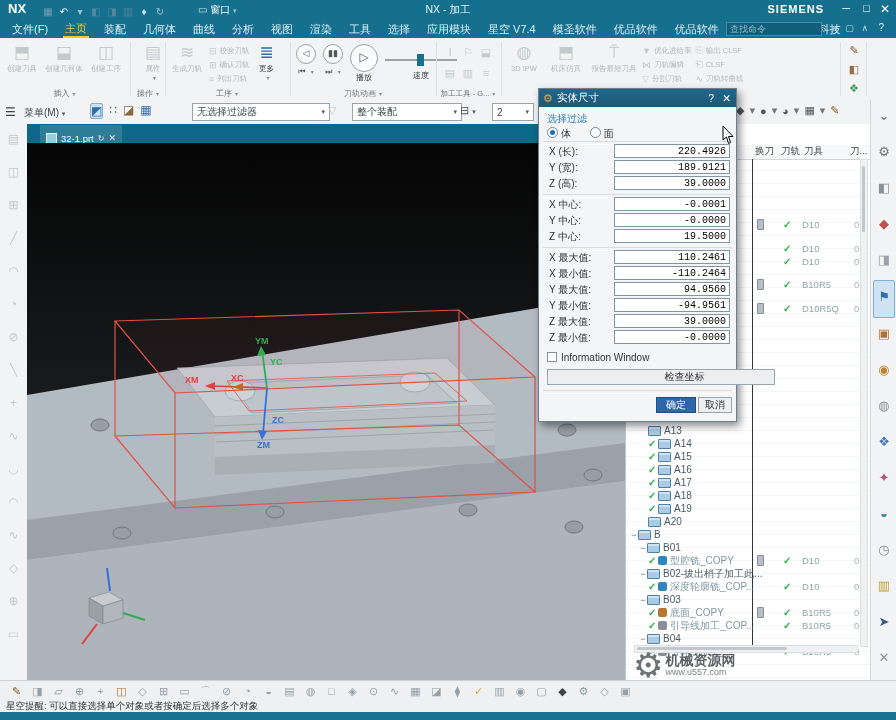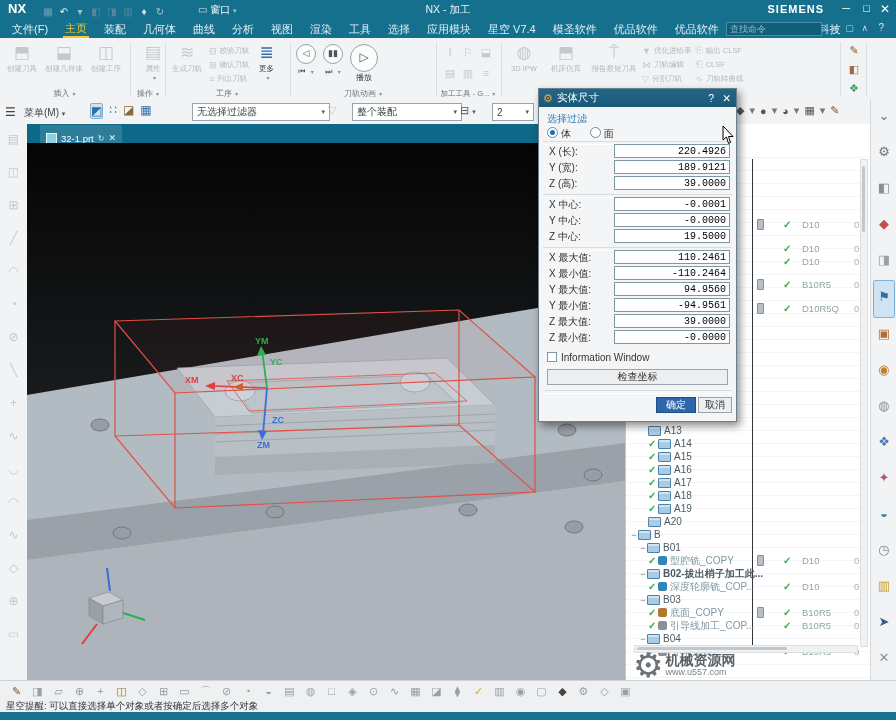--- a/index.html
+++ b/index.html
@@ -201,20 +201,27 @@
         <div style="font-size:8px;color:#4c565c;cursor:pointer;">⏮ <span class="car">▾</span></div>
       </div>
       <div style="display:flex;flex-direction:column;gap:3px;align-items:center;">
         <div class="cirbtn">▮▮</div>
         <div style="font-size:8px;color:#4c565c;cursor:pointer;">⏭ <span class="car">▾</span></div>
       </div>
       <div style="display:flex;flex-direction:column;align-items:center;">
         <div class="cirbtn" style="width:26px;height:26px;line-height:25px;font-size:12px;">▷</div>
         <span style="font-size:8px;color:#3c4449;">播放</span>
       </div>
+      <div style="display:flex;flex-direction:column;align-items:center;padding-top:10px;">
+        <div style="position:relative;width:72px;height:12px;">
+          <div style="position:absolute;left:0;top:5px;width:72px;height:2px;background:#9aa2a8;"></div>
+          <div style="position:absolute;left:32px;top:0;width:7px;height:12px;background:#1a6f8f;"></div>
+        </div>
+        <span style="font-size:8px;color:#3c4449;margin-top:4px;">速度</span>
+      </div>
     </div>
     <div class="grplbl" style="left:292px;width:142px;"><span>刀轨动画</span><span class="car">▾</span></div>
     <div class="vsep" style="left:436px;"></div>
 
     <div class="a" style="left:441px;top:8px;width:56px;display:grid;grid-template-columns:repeat(3,18px);grid-row-gap:8px;color:#c3c9cd;font-size:11px;text-align:center;">
       <span>Ⅰ</span>
         <span>⚐</span>
         <span>⬓</span>
       <span>▤</span>
         <span>▥</span>
@@ -406,20 +413,26 @@
         <polygon points="76,463 96,457 96,475 76,481" fill="#b0b6bb" stroke="#7d848b" stroke-width="0.6"></polygon>
         <line x1="83" y1="448" x2="80" y2="425" stroke="#3a6fd8" stroke-width="2"></line>
         <line x1="96" y1="470" x2="118" y2="477" stroke="#2eae4e" stroke-width="2"></line>
         <line x1="70" y1="481" x2="55" y2="501" stroke="#e04040" stroke-width="2"></line>
       </g>
     </svg>
   </div>
 
   <div class="a" id="navpanel">
     <div id="navbody">
+      <div style="position:absolute;left:0;top:0;width:245px;height:14px;background:#f7f8f9;border-bottom:1px solid #d0d4d8;">
+        <span class="navhdr" style="left:129px;">换刀</span>
+        <span class="navhdr" style="left:155px;">刀轨</span>
+        <span class="navhdr" style="left:178px;">刀具</span>
+        <span class="navhdr" style="left:224px;">刀...</span>
+      </div>
       <div style="position:absolute;left:126px;top:14px;width:1px;height:488px;background:#30363b;"></div>
       <div id="nav-toolrows">
           <div class="nrow" style="top: 73px;">
             <span class="swapic"></span>
             <span class="tchk">✓</span>
             <span class="tname">D10</span>
             <span class="tcnt">0</span>
           </div>
           <div class="nrow" style="top: 97px;">
             <span class="tchk">✓</span>
@@ -498,21 +511,21 @@
             <span class="opic" style="background: rgb(47, 134, 184);"></span>
             <span style="color: rgb(126, 152, 162); white-space: nowrap; overflow: hidden; max-width: 100px;">型腔铣_COPY</span>
             <span class="swapic"></span>
             <span class="tchk">✓</span>
             <span class="tname">D10</span>
             <span class="tcnt">0</span>
           </div>
           <div class="nrow" style="top: 422px; padding-left: 13px;">
             <span class="exp">−</span>
             <span class="fold"></span>
-            <span style="color: rgb(74, 90, 100); white-space: nowrap; overflow: hidden; max-width: 109px; font-weight: bold;">B02-拔出梢子加工此...</span>
+            <span style="color: rgb(74, 90, 100); white-space: nowrap; overflow: hidden; max-width: 109px;">B02-拔出梢子加工此...</span>
           </div>
           <div class="nrow" style="top: 435px; padding-left: 22px;">
             <span class="chk">✓</span>
             <span class="opic" style="background: rgb(47, 134, 184);"></span>
             <span style="color: rgb(126, 152, 162); white-space: nowrap; overflow: hidden; max-width: 100px;">深度轮廓铣_COP...</span>
             <span class="tchk">✓</span>
             <span class="tname">D10</span>
             <span class="tcnt">0</span>
           </div>
           <div class="nrow" style="top: 448px; padding-left: 13px;">
@@ -641,21 +654,21 @@
           <input value="39.0000" style="">
         </div>
         <div class="dlgrow" style="top: 241px;">
           <span class="lbl">Z 最小值:</span>
           <input value="-0.0000" style="">
         </div>
       </div>
     <span class="a" style="left:8px;top:263px;font-size:10px;color:#333;cursor:pointer;">
       <span style="display:inline-block;width:8px;height:8px;border:1px solid #7f96a3;background:#fff;vertical-align:-1px;margin-right:4px;"></span><span>Information Window</span>
     </span>
-    <div class="a btn" style="left:8px;top:280px;width:179px;height:14px;line-height:14px;">检查坐标</div>
+    <div class="a btn" style="left:8px;top:280px;width:179px;height:14px;line-height:14px;padding-left:47px;">检查坐标</div>
     <div class="dlgsep" style="top:301px;"></div>
     <div class="a btn primary" style="left:117px;top:308px;width:38px;height:14px;line-height:14px;">确定</div>
     <div class="a btn" style="left:159px;top:308px;width:32px;height:14px;line-height:14px;">取消</div>
   </div>
 
   <div class="a" id="cursor">
     <svg width="13" height="19">
         <polygon points="1,0 1,14 4.5,11 6.5,17.5 8.5,16.5 6.5,10.5 11,10.5" fill="#fff" stroke="#000" stroke-width="1"></polygon>
       </svg>
   </div>

